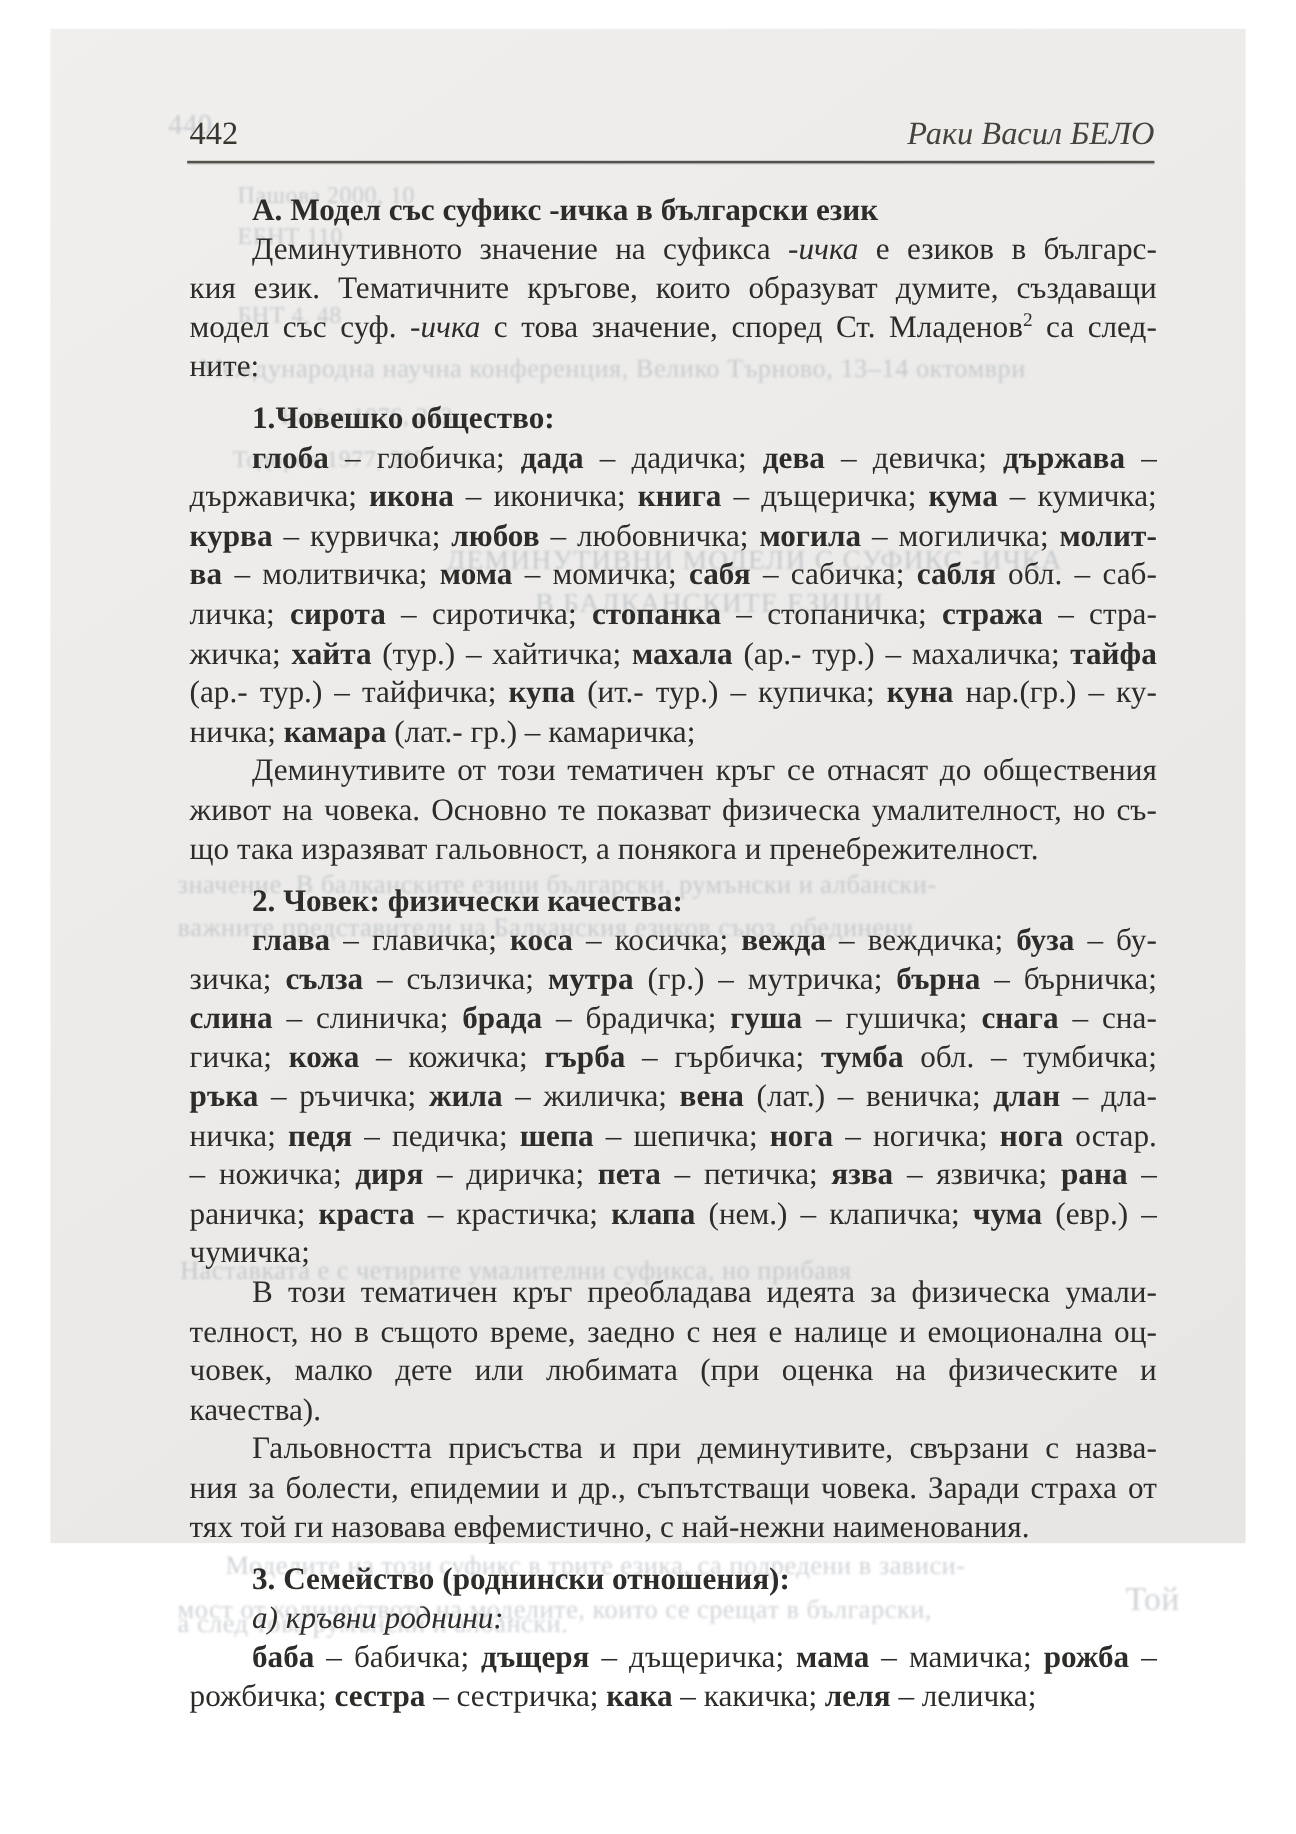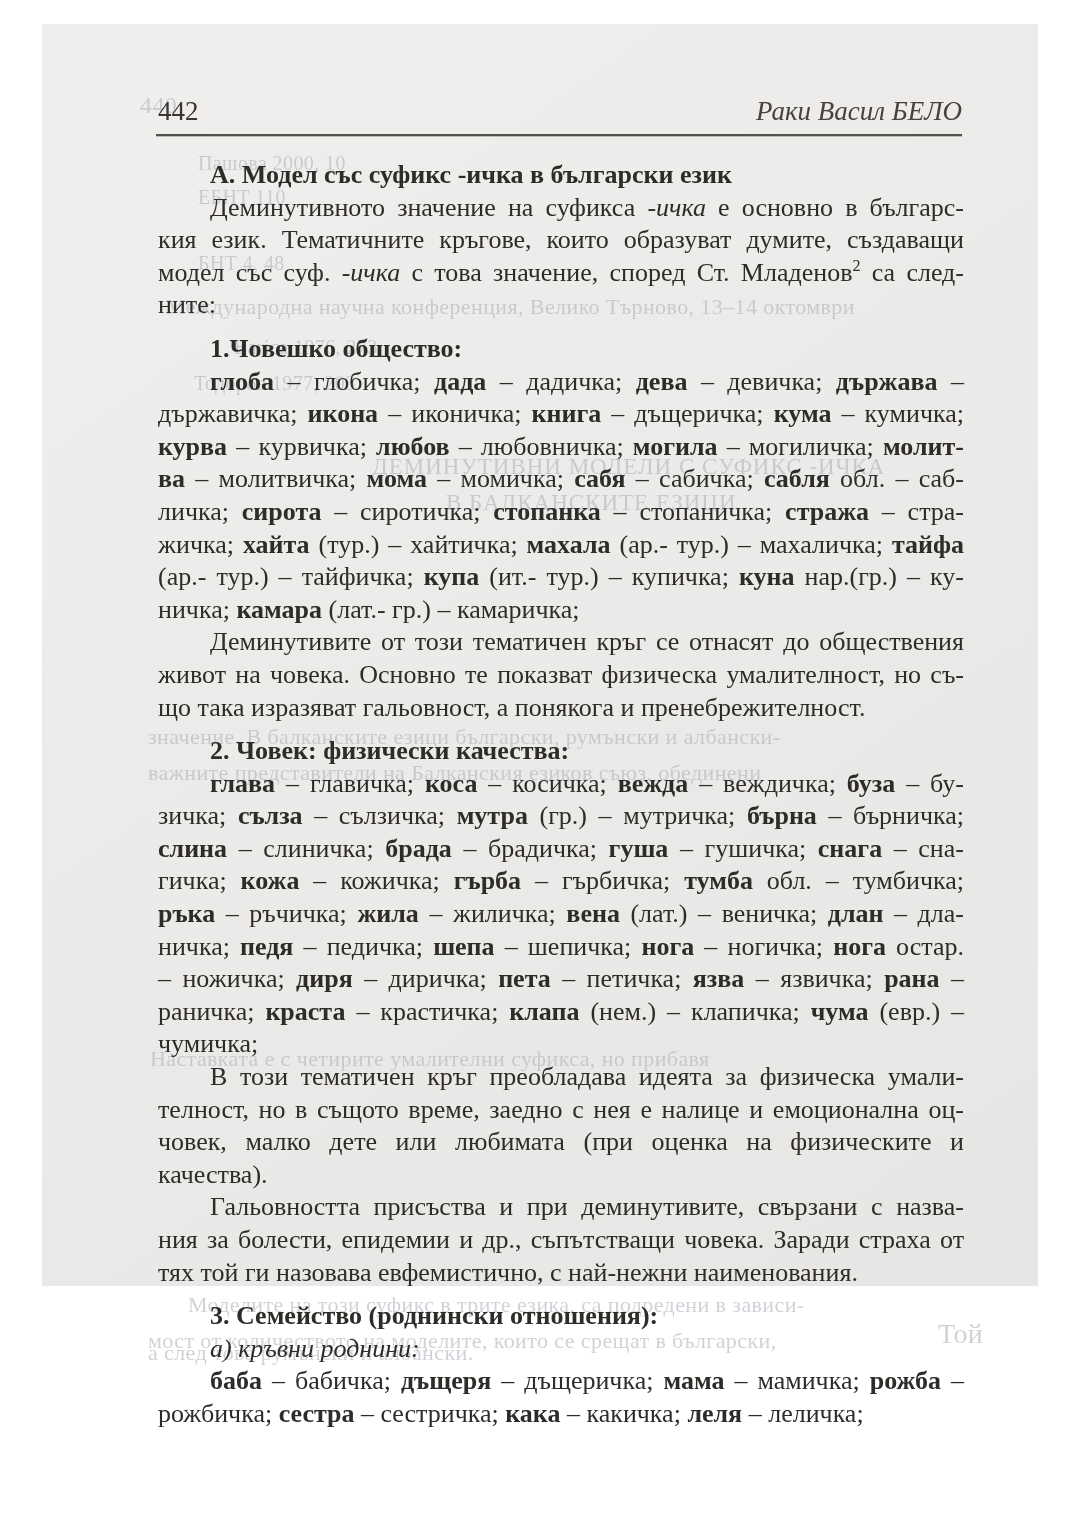--- a/index.html
+++ b/index.html
@@ -62,21 +62,21 @@
         <div class="ghost" style="left: 106px; top: 1304px; font-size: 22px;">мост от количеството на моделите, които се срещат в български,</div>
         <div class="ghost" style="left: 106px; top: 1316px; font-size: 22px;">а след това румънски и албански.</div>
       </div>
     <div class="header">
       <span>442</span>
       <span class="running-head">Раки Васил БЕЛО</span>
     </div>
     <div class="rule"></div>
     <div class="text">
         <div class="line ind"><span class="s-b">А. Модел със суфикс -ичка в български език</span></div>
-        <div class="line ind just"><span class="s-n">Деминутивното значение на суфикса </span><span class="s-i">-ичка</span><span class="s-n"> е основно в българс-</span></div>
+        <div class="line ind just"><span class="s-n">Деминутивното значение на суфикса </span><span class="s-i">-ичка</span><span class="s-n"> е езиков в българс-</span></div>
         <div class="line just"><span class="s-n">кия език. Тематичните кръгове, които образуват думите, създаващи</span></div>
         <div class="line just"><span class="s-n">модел със суф. </span><span class="s-i">-ичка</span><span class="s-n"> с това значение, според Ст. Младенов</span><sup class="s-sup">2</sup><span class="s-n"> са след-</span></div>
         <div class="line"><span class="s-n">ните:</span></div>
         <div class="line ind gap"><span class="s-b">1.Човешко общество:</span></div>
         <div class="line ind just"><span class="s-b">глоба</span><span class="s-n"> – глобичка; </span><span class="s-b">дада</span><span class="s-n"> – дадичка; </span><span class="s-b">дева</span><span class="s-n"> – девичка; </span><span class="s-b">държава</span><span class="s-n"> –</span></div>
         <div class="line just"><span class="s-n">държавичка; </span><span class="s-b">икона</span><span class="s-n"> – иконичка; </span><span class="s-b">книга</span><span class="s-n"> – дъщеричка; </span><span class="s-b">кума</span><span class="s-n"> – кумичка;</span></div>
         <div class="line just"><span class="s-b">курва</span><span class="s-n"> – курвичка; </span><span class="s-b">любов</span><span class="s-n"> – любовничка; </span><span class="s-b">могила</span><span class="s-n"> – могиличка; </span><span class="s-b">молит-</span></div>
         <div class="line just"><span class="s-b">ва</span><span class="s-n"> – молитвичка; </span><span class="s-b">мома</span><span class="s-n"> – момичка; </span><span class="s-b">сабя</span><span class="s-n"> – сабичка; </span><span class="s-b">сабля</span><span class="s-n"> обл. – саб-</span></div>
         <div class="line just"><span class="s-n">личка; </span><span class="s-b">сирота</span><span class="s-n"> – сиротичка; </span><span class="s-b">стопанка</span><span class="s-n"> – стопаничка; </span><span class="s-b">стража</span><span class="s-n"> – стра-</span></div>
         <div class="line just"><span class="s-n">жичка; </span><span class="s-b">хайта</span><span class="s-n"> (тур.) – хайтичка; </span><span class="s-b">махала</span><span class="s-n"> (ар.- тур.) – махаличка; </span><span class="s-b">тайфа</span></div>

